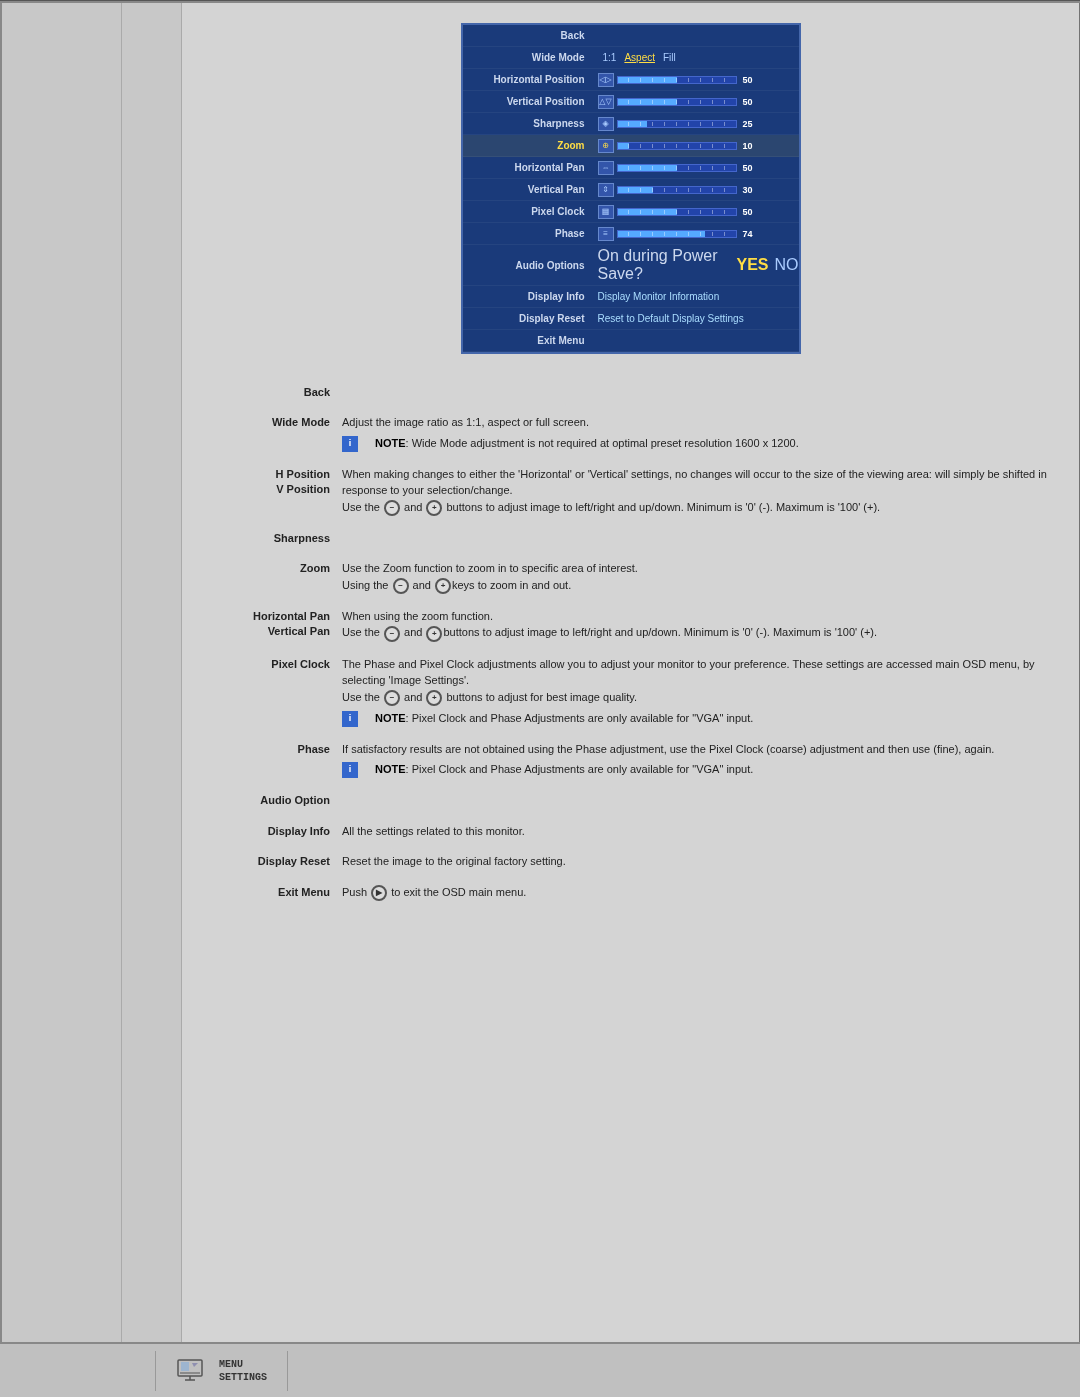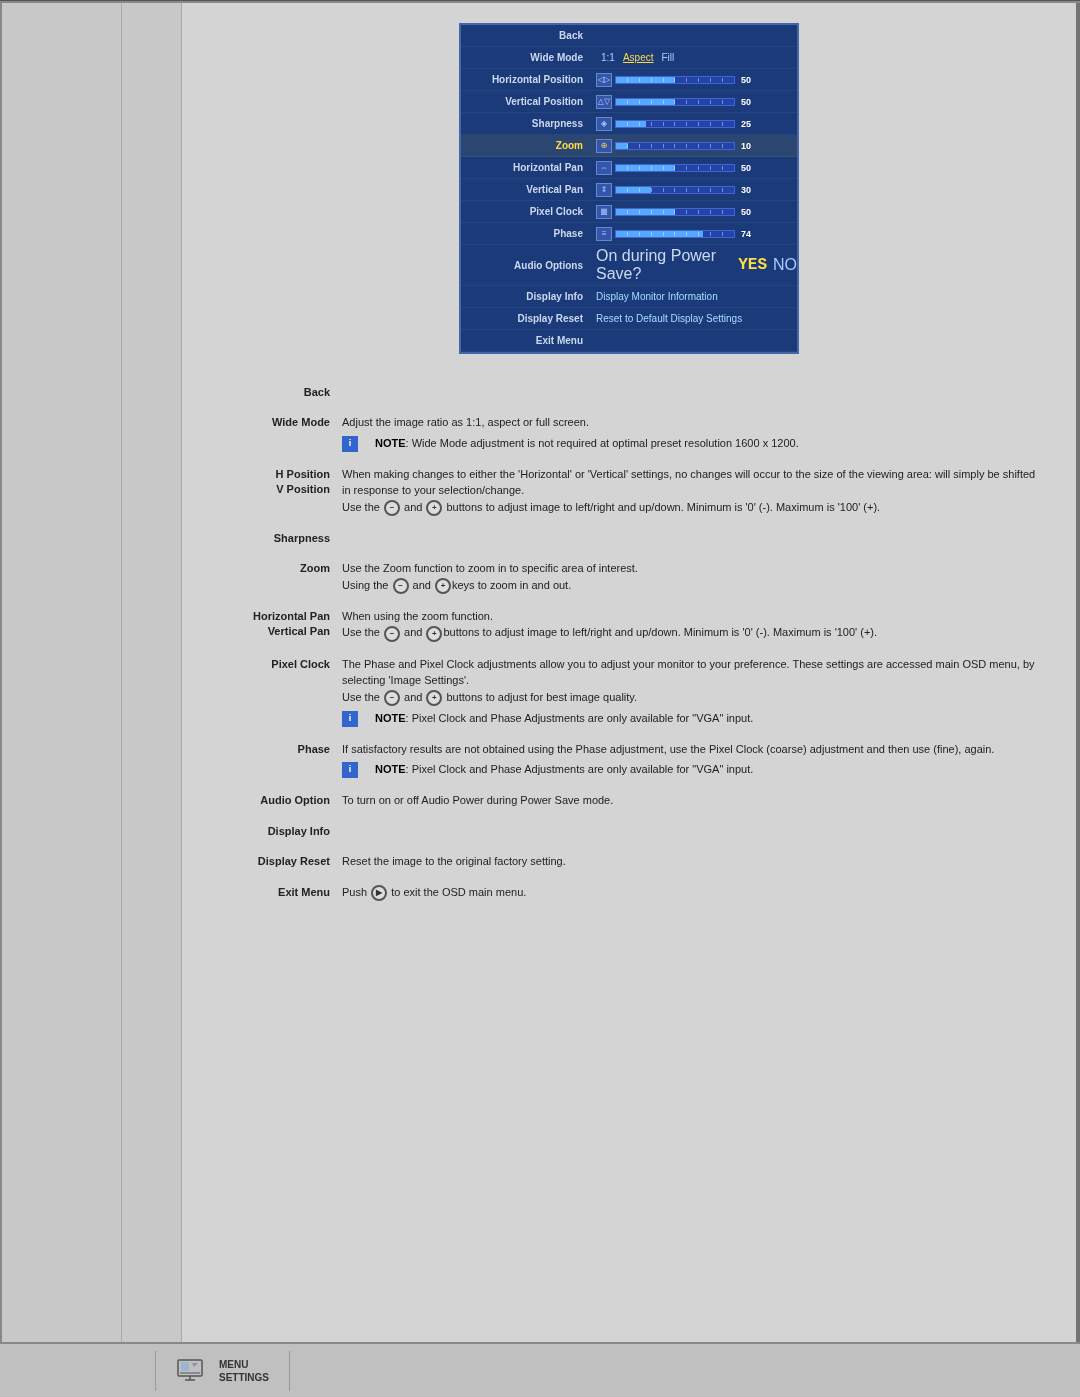--- a/index.html
+++ b/index.html
@@ -24,21 +24,21 @@
     .top-border {
       height: 3px;
       background: #888;
       border-top: 1px solid #555;
     }
 
     .main-content {
       display: flex;
       flex: 1;
       border-left: 2px solid #888;
-      border-right: 4px solid #737373;
+      border-right: 1px solid #737373;
     }
 
     
     .left-sidebar {
       width: 120px;
       background: #c8c8c8;
       border-right: 1px solid #aaa;
     }
 
     
@@ -168,21 +168,21 @@
       align-items: center;
       gap: 8px;
       padding: 2px 0;
     }
 
     .yes-no {
       display: flex;
       gap: 6px;
     }
 
-    .yes-label { color: #ffdd44; font-weight: bold; font-family: Liberation Mono, monospace; }
+    .yes-label { color: #ffdd44; font-weight: bold; }
     .no-label { color: #aaccff; }
 
     .osd-value-text {
       color: #aaddff;
       font-size: 10px;
     }
 
     
     .desc-section {
       width: 100%;
@@ -282,20 +282,21 @@
     .monitor-icon svg {
       width: 28px;
       height: 24px;
     }
 
     .footer-text {
       font-size: 10px;
       font-weight: bold;
       color: #333;
       line-height: 1.3;
+      font-family: Liberation Mono, monospace;
     }
 
     .footer-divider {
       width: 1px;
       height: 40px;
       background: #999;
       margin: 0 5px;
     }
   </style>
 </head>
@@ -619,27 +620,27 @@
             If satisfactory results are not obtained using the Phase adjustment, use the Pixel Clock (coarse) adjustment and then use (fine), again.
             <div class="note-block">
               <div class="note-icon">i</div>
               <div class="note-text"><strong>NOTE</strong>: Pixel Clock and Phase Adjustments are only available for "VGA" input.</div>
             </div>
           </div>
         </div>
 
         <div class="desc-row">
           <div class="desc-label">Audio Option</div>
-          <div class="desc-text">
-            To turn on or off Audio Power during Power Save mode.
-          </div>
         </div>
 
         <div class="desc-row">
           <div class="desc-label">Display Info</div>
+          <div class="desc-text">
+            All the settings related to this monitor.
+          </div>
         </div>
 
         <div class="desc-row">
           <div class="desc-label">Display Reset</div>
           <div class="desc-text">
             Reset the image to the original factory setting.
           </div>
         </div>
 
         <div class="desc-row">

